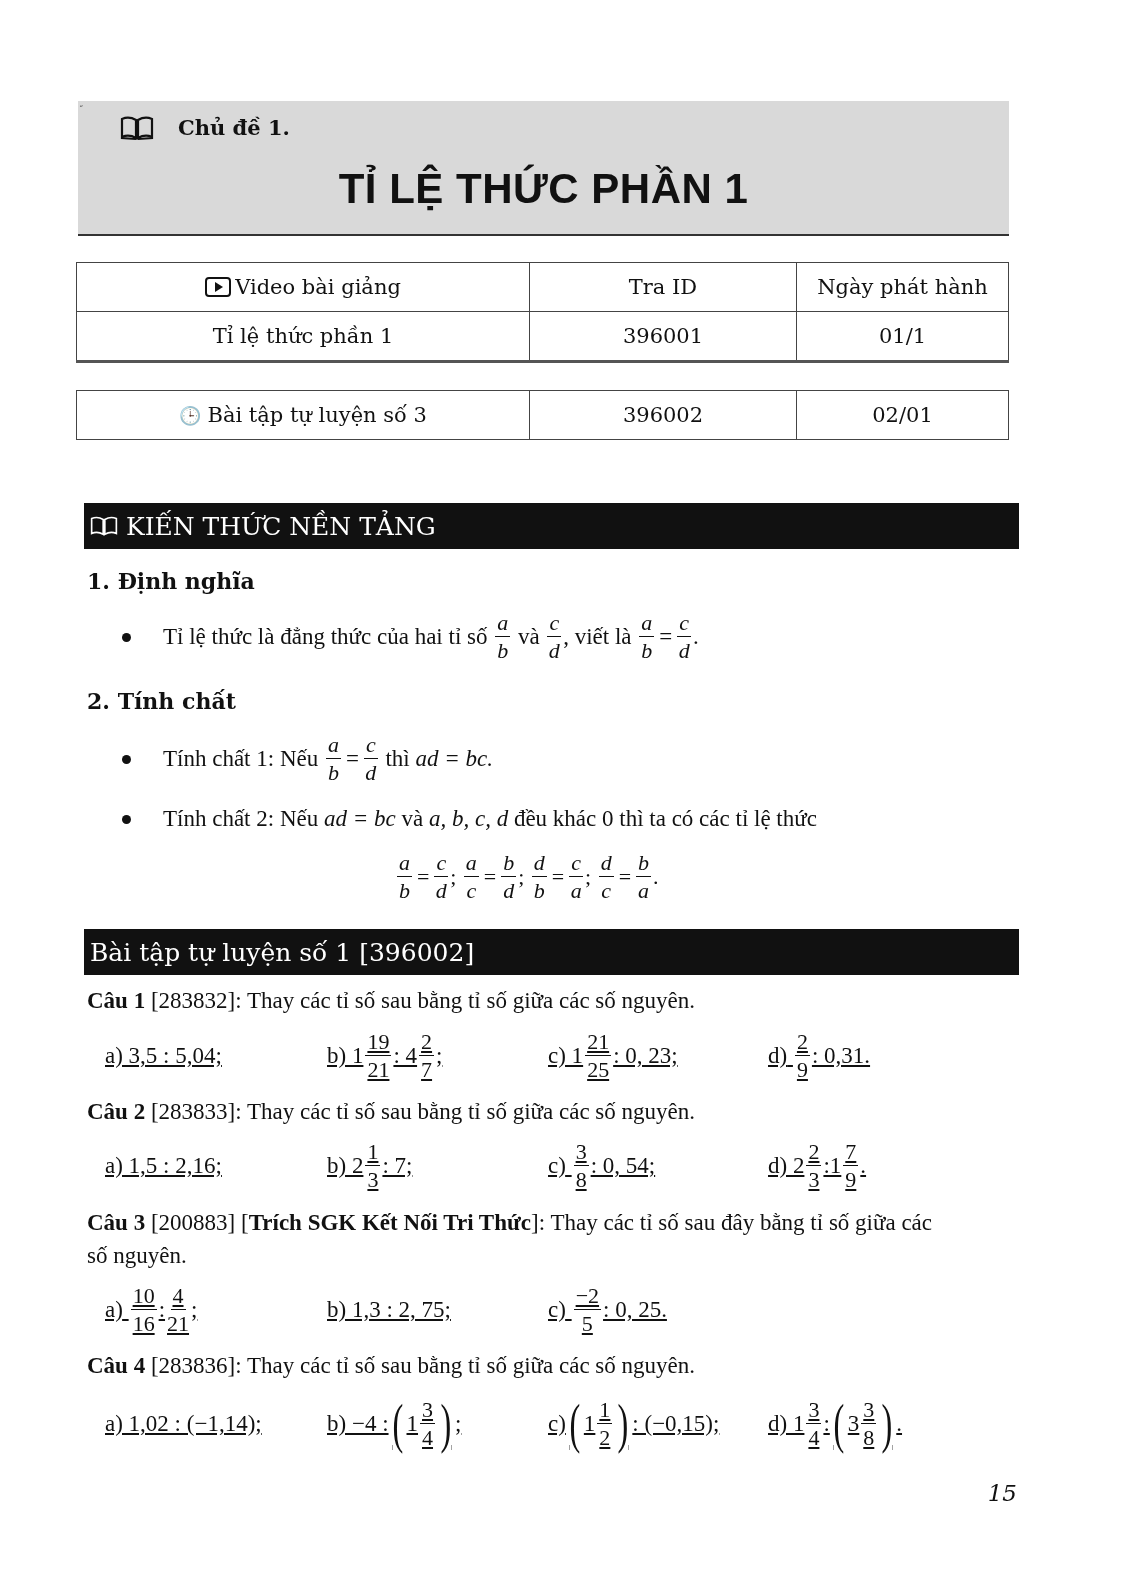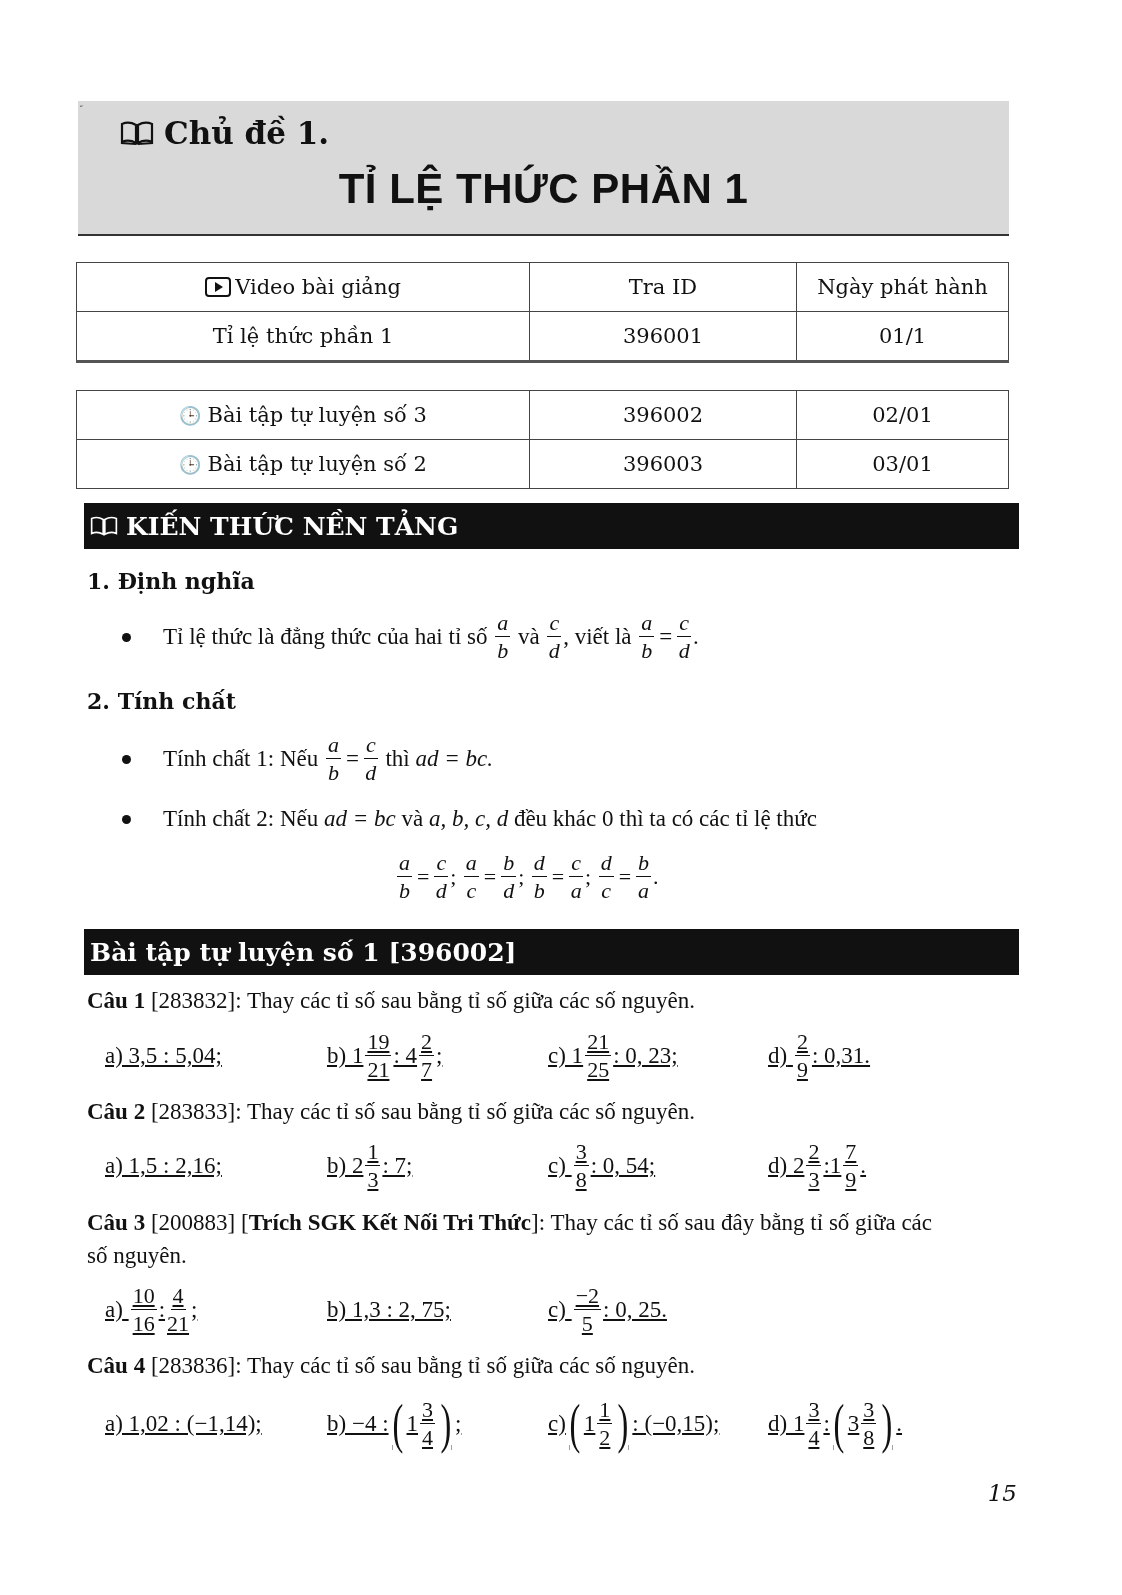--- a/index.html
+++ b/index.html
@@ -2,38 +2,38 @@
 <html><head>
 <meta charset="utf-8">
 <style>
   html, body { margin:0; padding:0; background:#ffffff; }
   body { width:1122px; height:1595px; position:relative; font-family:"Liberation Serif", serif; color:#111; overflow:hidden; }
   .abs { position:absolute; }
 
   
   .banner { left:78px; top:101px; width:931px; height:133px; background:#d9d9d9; border-bottom:2px solid #333; }
   .banner .tick { position:absolute; left:2px; top:4px; font-size:8px; color:#333; }
-  .banner .topic { position:absolute; left:42px; top:14px; font-size:31px; font-weight:bold; font-family:"DejaVu Serif", serif; display:flex; align-items:center; gap:10px;justify-content:space-between; }
+  .banner .topic { position:absolute; left:42px; top:14px; font-size:21px; font-weight:bold; font-family:"DejaVu Serif", serif; display:flex; align-items:center; gap:24px;justify-content:space-between; }
   .book-icon { display:inline-block; width:34px; height:24px; }
   .banner .title { position:absolute; left:0; width:100%; top:64px; text-align:center; font-family:"Liberation Sans", sans-serif; font-weight:bold; font-size:42px; letter-spacing:0.5px; }
 
   
   table.info { position:absolute; left:76px; width:933px; border-collapse:collapse; font-family:"DejaVu Serif", serif; font-size:21px; }
   table.info td { border:1.5px solid #444; text-align:center; height:48px; padding:0; }
   table.info td:nth-child(1){ width:452px;margin-left:20px; }
   table.info td:nth-child(2){ width:266px; }
   .t1 { top:262px; border-bottom:3px solid #555; }
   .t1 tr:last-child td { border-bottom:3px solid #555; }
   .t2 { top:390px; }
   .play-icon { display:inline-block; width:26px; height:20px; border:2px solid #111; border-radius:4px; vertical-align:-3px; position:relative; margin-right:4px; box-sizing:border-box; }
   .play-icon::after { content:""; position:absolute; left:8px; top:3px; border-left:8px solid #111; border-top:5px solid transparent; border-bottom:5px solid transparent; }
   .clock-icon { display:inline-block; font-size:18px; margin-right:6px; }
 
   
-  .bar { left:84px; width:935px; height:46px; background:#111; color:#fff; font-family:"DejaVu Serif", serif; font-size:25px; display:flex; align-items:center; padding-left:6px; box-sizing:border-box;font-weight:bold; }
+  .bar { left:84px; width:935px; height:46px; background:#111; color:#fff; font-family:"DejaVu Serif", serif; font-size:25px; display:flex; align-items:center; padding-left:6px; box-sizing:border-box; }
   .bar1 { top:503px; }
   .bar2 { top:929px; }
   .bar .bk { display:inline-block; margin-right:8px; }
 
   .h2 { left:87px; font-family:"DejaVu Serif", serif; font-weight:bold; font-size:22px; }
   .bullet-line { left:122px; font-size:23px; display:flex; align-items:center; white-space:nowrap; }
   .dot { display:inline-block; width:9px; height:9px; border-radius:50%; background:#111; margin-right:32px; }
 
   .frac { display:inline-flex; flex-direction:column; align-items:center; vertical-align:middle; margin:0 2px; line-height:1; font-size:22px; }
   .frac .n { padding:0 2px 2px; border-bottom:1.3px solid #111; }
@@ -78,25 +78,20 @@
 </tbody>
   </table>
 
 <table class="info t2">
   <tbody>
       <tr>
     <td><span class="clock-icon">🕒</span><span>Bài tập tự luyện số 3</span></td>
     <td>396002</td>
     <td>02/01</td>
   </tr>
-  <tr>
-    <td><span class="clock-icon">🕒</span><span>Bài tập tự luyện số 2</span></td>
-    <td>396003</td>
-    <td>03/01</td>
-  </tr>
 </tbody>
   </table>
 
 <div class="abs bar bar1">
   <svg class="bk" width="28" height="20" viewBox="0 0 34 24">
       <path d="M2 3 Q9 0 16 4 L16 22 Q9 18 2 21 Z M18 4 Q25 0 32 3 L32 21 Q25 18 18 22 Z" fill="none" stroke="#fff" stroke-width="2"></path>
     </svg>
   <span>KIẾN THỨC NỀN TẢNG</span>
 </div>
 

